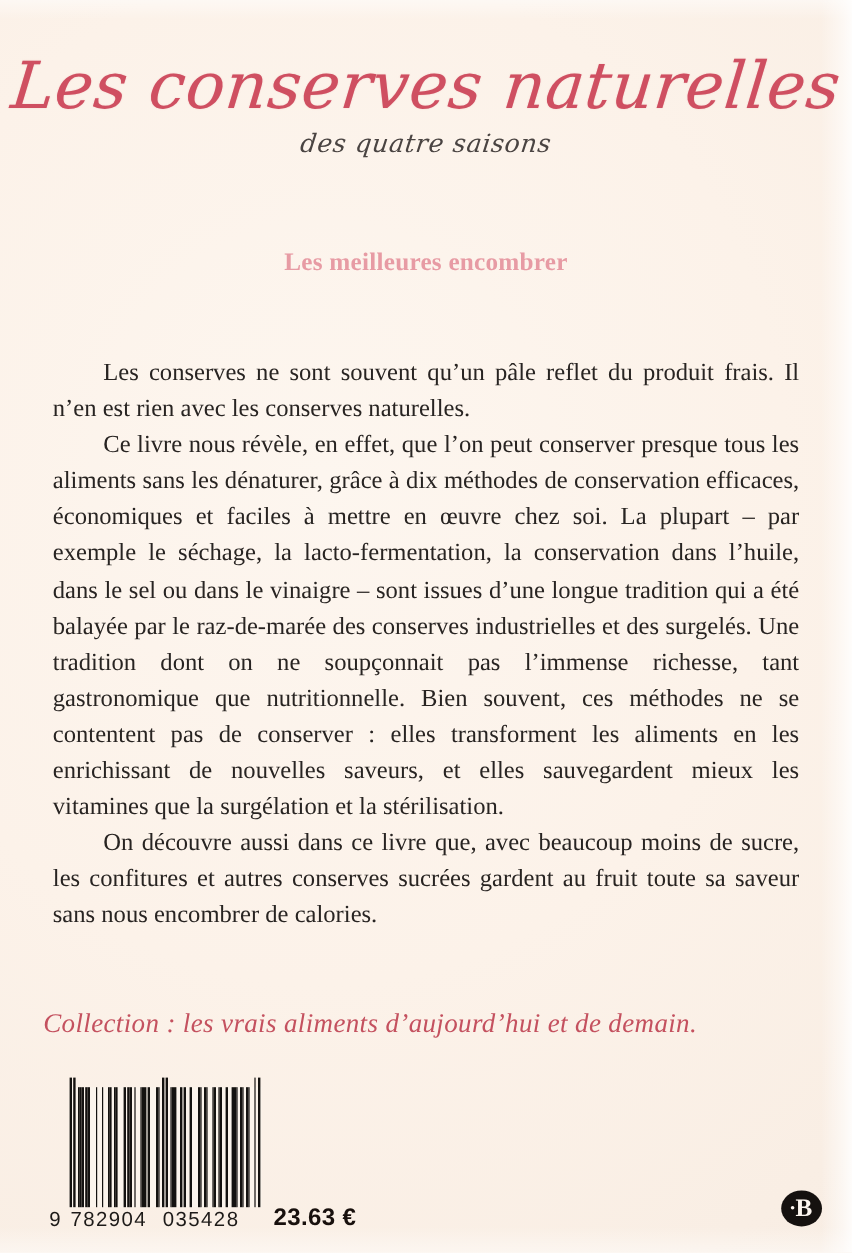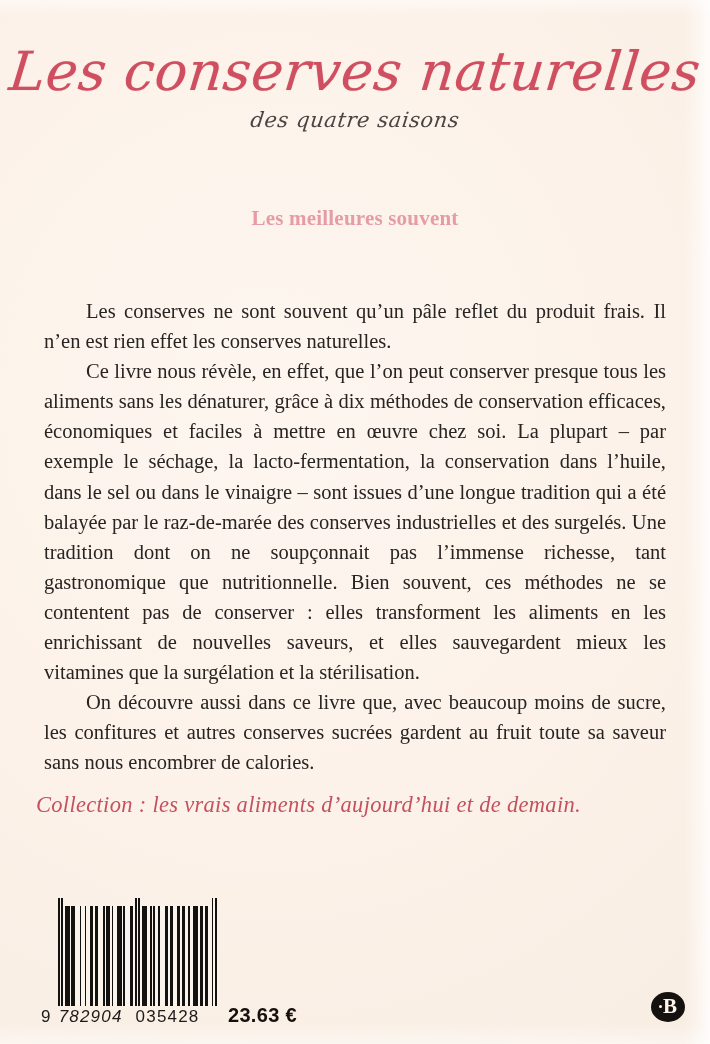--- a/index.html
+++ b/index.html
@@ -109,21 +109,21 @@
     hyphens: manual;
   }
   .blurb p {
     margin: 0;
     text-indent: 2.05em;
   }
 
   
   .collection-line {
     position: absolute;
-    top: 792px;
+    top: 840px;
     left: 36px;
     width: 650px;
     font-family: "Liberation Serif", "DejaVu Serif", serif;
     font-style: italic;
     font-size: 22.5px;
     letter-spacing: 0.3px;
     color: #c4515f;
     white-space: nowrap;
   }
 
@@ -156,21 +156,20 @@
     font-size: 17px;
     letter-spacing: 1.2px;
     color: #1d1a18;
   }
   .barcode-digits .bc-lead {
     margin-left: -17px;
     margin-right: 7px;
   }
   .barcode-digits .bc-left {
     margin-right: 13px;
-    font-style: italic;
   }
 
   .price-tag {
     position: absolute;
     left: 228px;
     top: 1004px;
     font-family: "Liberation Sans", "DejaVu Sans", sans-serif;
     font-weight: bold;
     font-size: 20px;
     letter-spacing: 0.3px;
@@ -218,25 +217,25 @@
   <div class="paper-edge-top"></div>
   <div class="paper-edge-right"></div>
   <div class="paper-edge-bottom"></div>
 
   <div class="title-block">
     <span class="book-title">Les conserves naturelles</span>
     <span class="book-subtitle-script">des quatre saisons</span>
   </div>
 
   <div class="headline-block">
-    <span class="headline-line-1">Les meilleures souvent</span>
+    <span class="headline-line-1">Les meilleures encombrer</span>
   </div>
 
   <div class="blurb">
-    <p>Les conserves ne sont souvent qu’un pâle reflet du produit frais. Il n’en est rien effet les conserves naturelles.</p>
+    <p>Les conserves ne sont souvent qu’un pâle reflet du produit frais. Il n’en est rien avec les conserves naturelles.</p>
     <p>Ce livre nous révèle, en effet, que l’on peut conserver presque tous les aliments sans les dénaturer, grâce à dix méthodes de conservation efficaces, économiques et faciles à mettre en œuvre chez soi. La plupart – par exemple le séchage, la lacto-fermentation, la conservation dans l’huile, dans le sel ou dans le vinaigre – sont issues d’une longue tradition qui a été balayée par le raz-de-marée des conserves industrielles et des surgelés. Une tradition dont on ne soupçonnait pas l’immense richesse, tant gastronomique que nutritionnelle. Bien souvent, ces méthodes ne se contentent pas de conserver : elles transforment les aliments en les enrichissant de nouvelles saveurs, et elles sauvegardent mieux les vitamines que la surgélation et la stérilisation.</p>
     <p>On découvre aussi dans ce livre que, avec beaucoup moins de sucre, les confitures et autres conserves sucrées gardent au fruit toute sa saveur sans nous encombrer de calories.</p>
   </div>
 
   <div class="collection-line">Collection : les vrais aliments d’aujourd’hui et de demain.</div>
 
   <div class="barcode-area">
     <div class="barcode-bars" id="barcode-bars">
         <span class="guard" style="width:1.6842105263157894px;background:#141210;"></span>
         <span class="guard" style="width:1.6842105263157894px;background:transparent;"></span>

